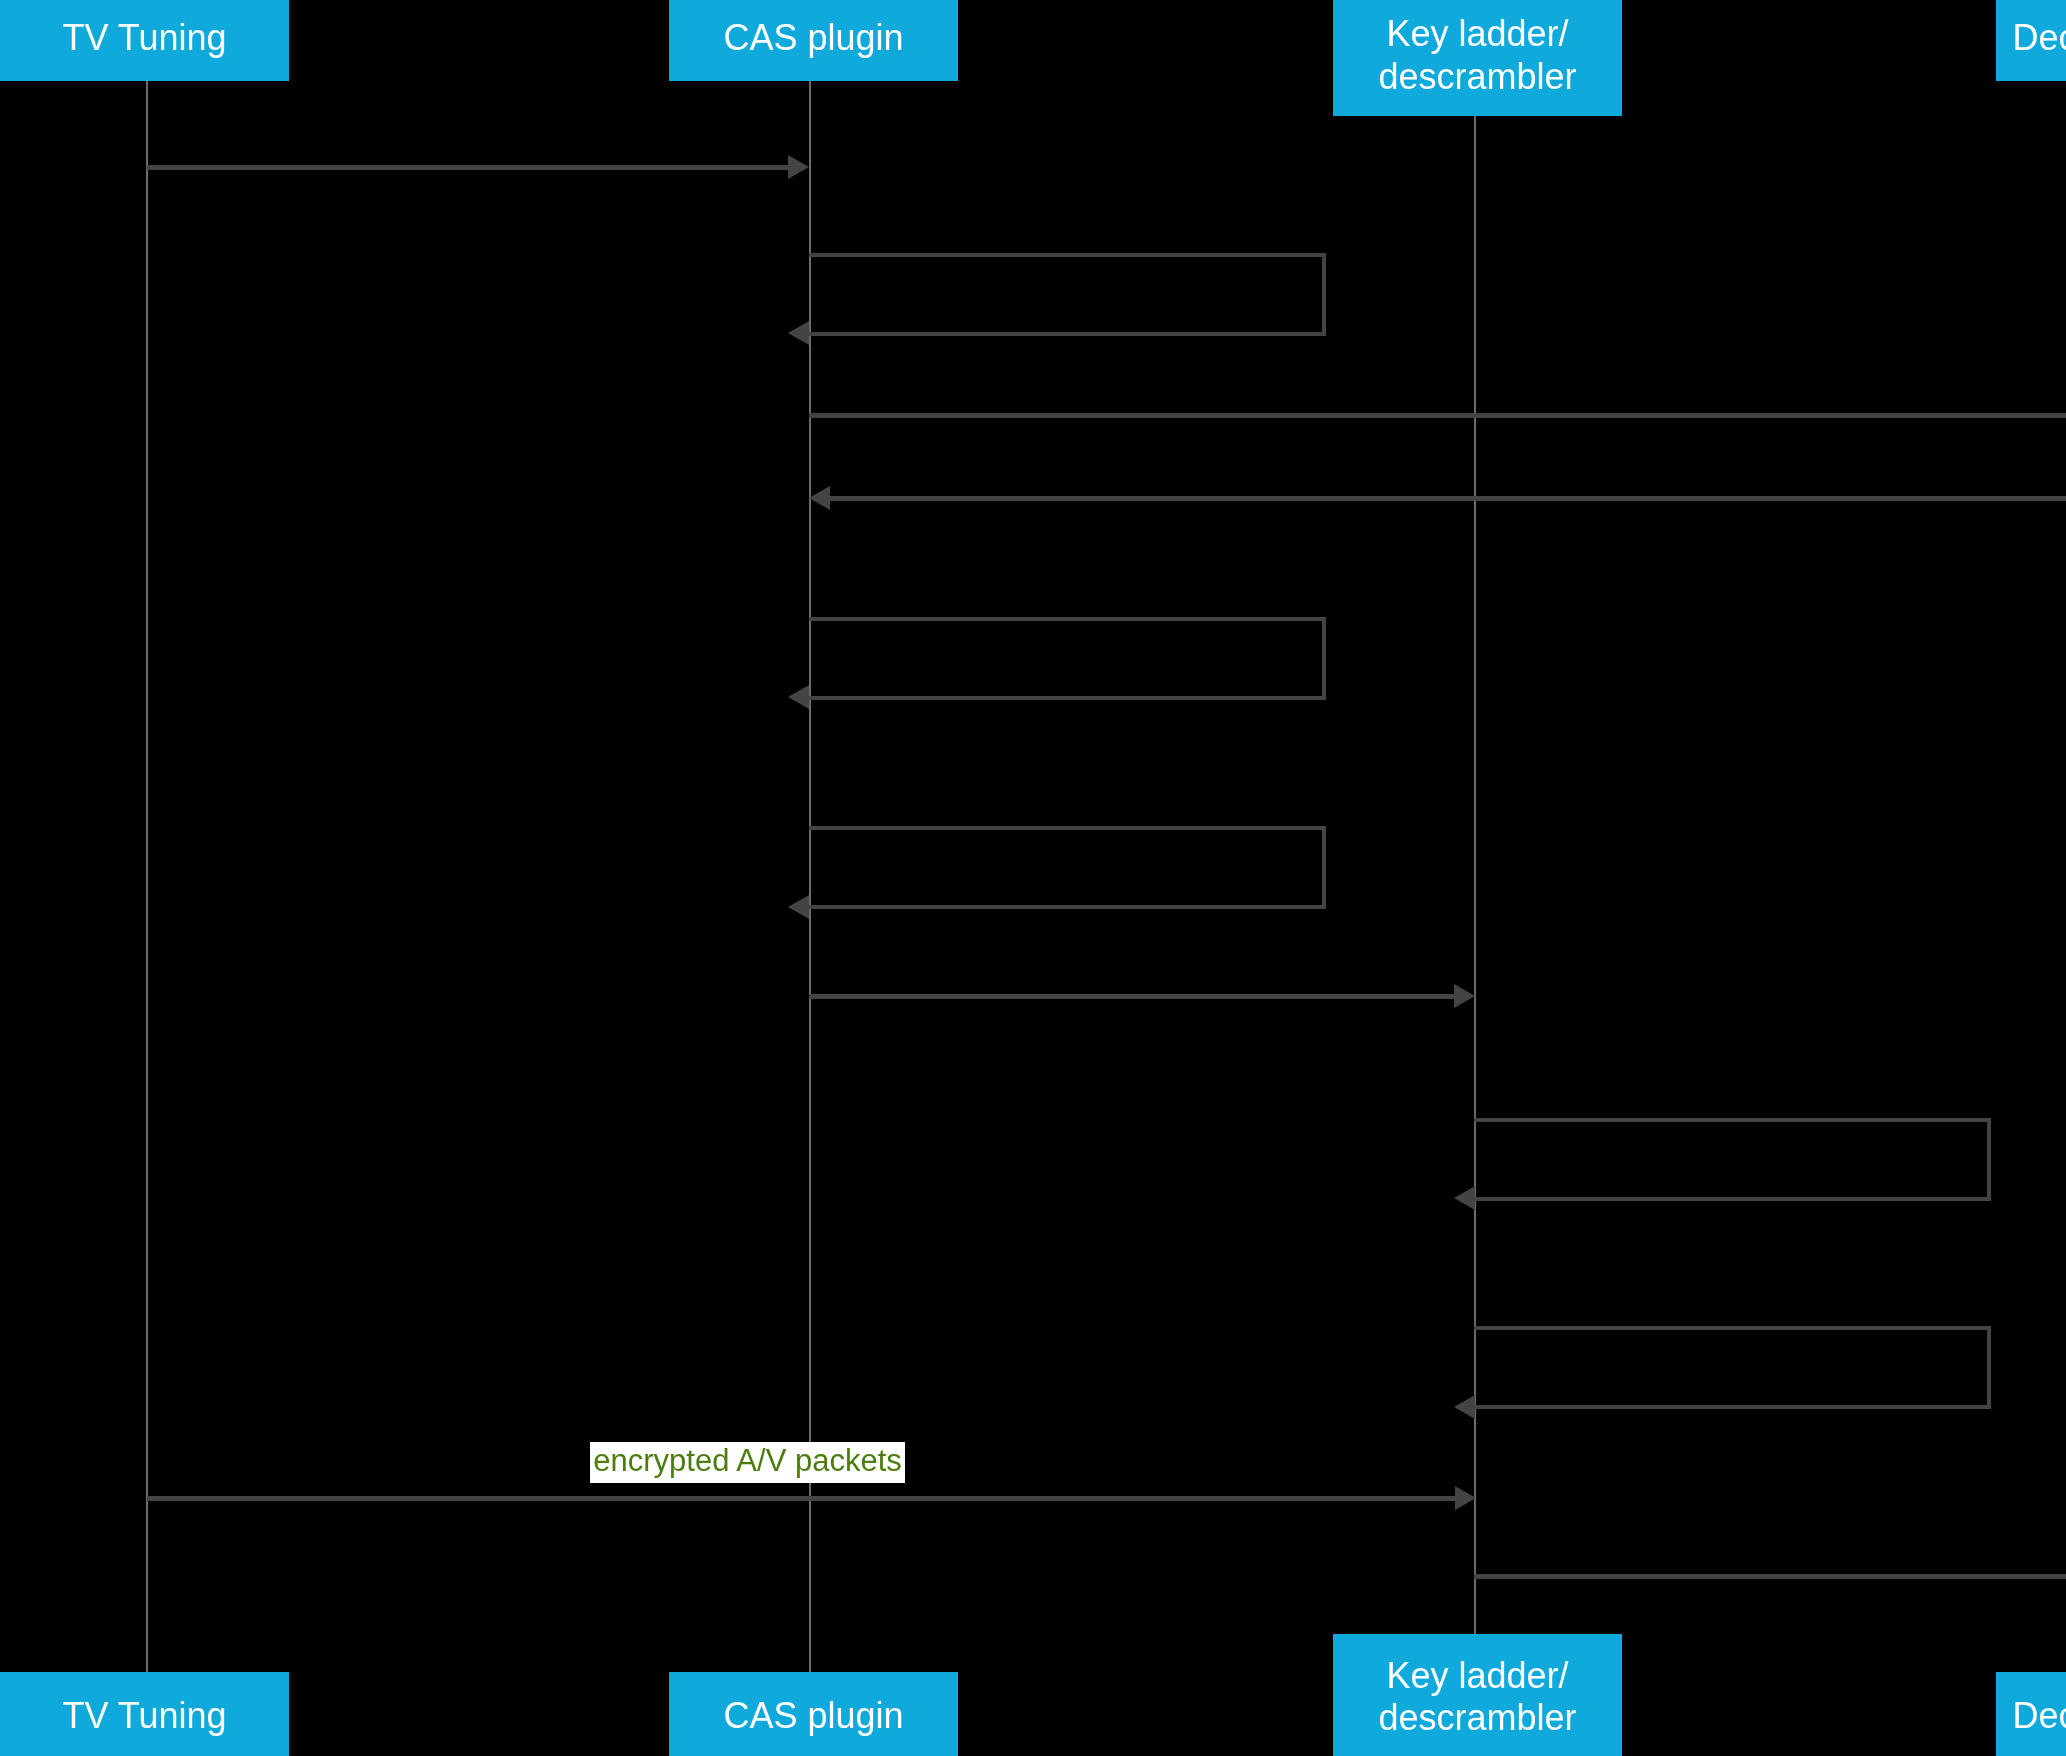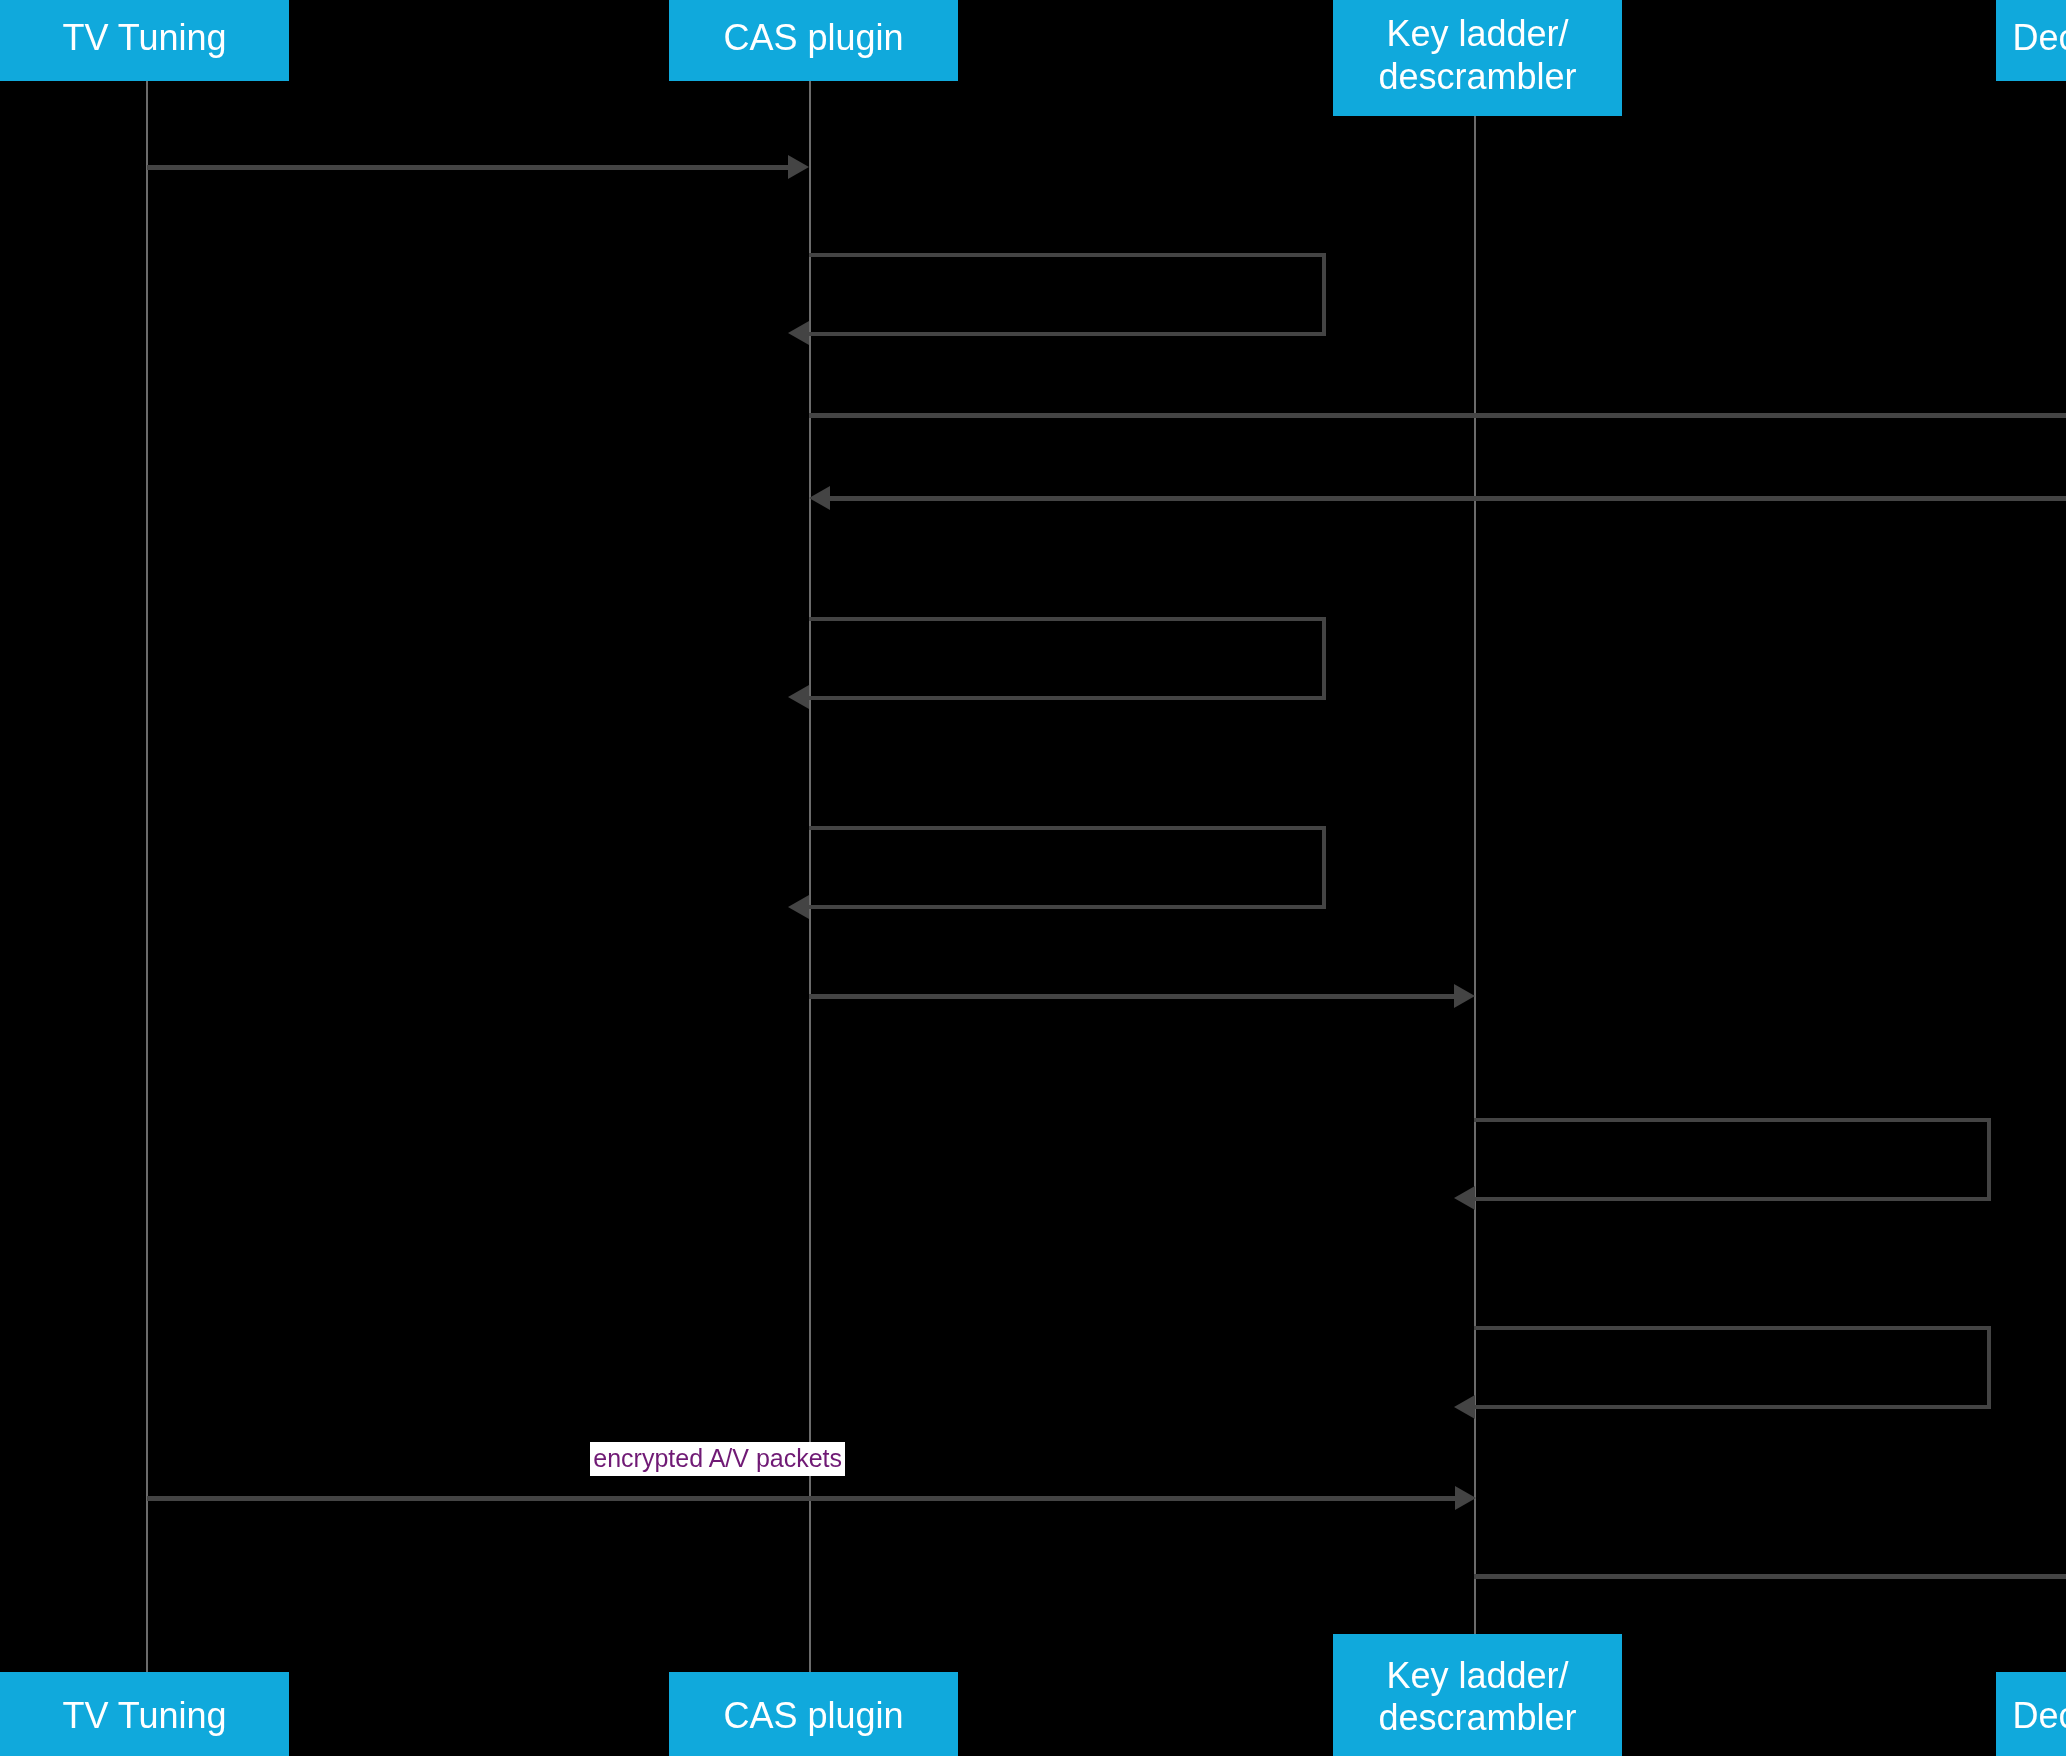--- a/index.html
+++ b/index.html
@@ -65,22 +65,22 @@
     border-top: 4.5px solid #444444;
     border-right: 4.5px solid #444444;
     border-bottom: 4.5px solid #444444;
     border-left: none;
     background: transparent;
   }
   
   .msg-label {
     position: absolute;
     background: #FFFFFF;
-    color: #701a75;
-    font-size: 25px;
+    color: #4d7c0f;
+    font-size: 31px;
     line-height: 1.12;
     padding: 1.7px 3.3px 4.1px 3.3px;
     white-space: nowrap;
     font-family: "Liberation Sans", "DejaVu Sans", sans-serif;
   }
 </style>
 </head>
 <body>
 
 <div id="canvas">

